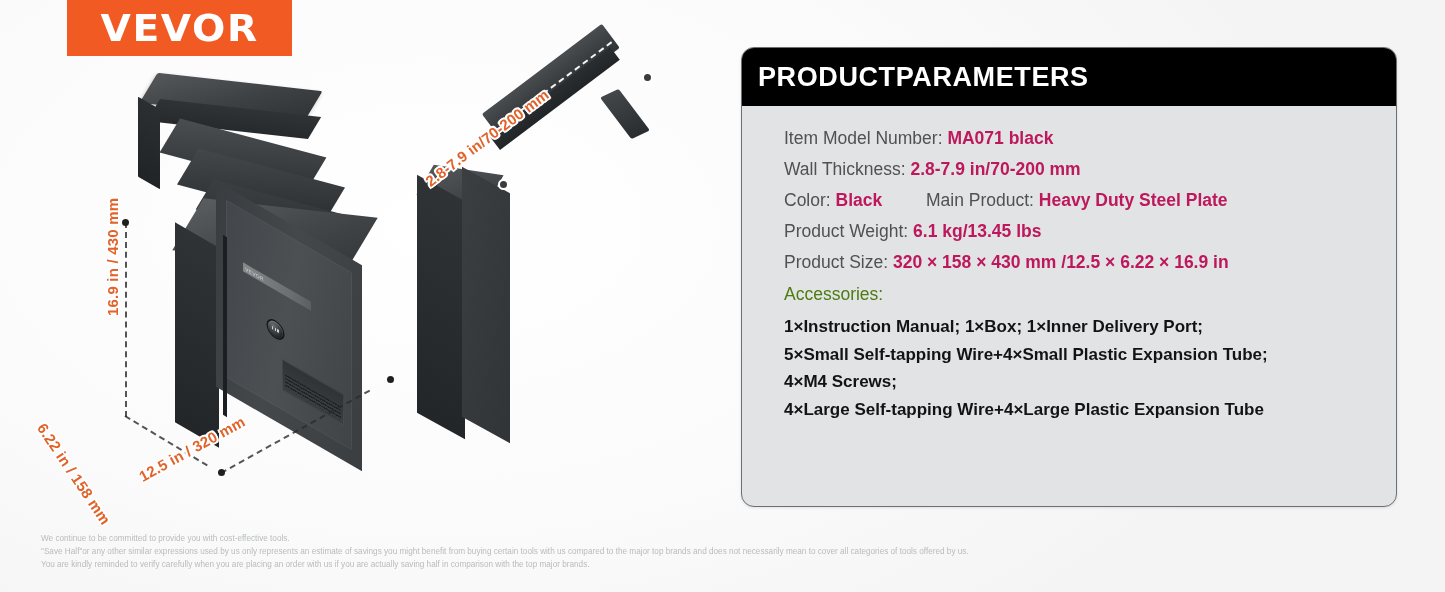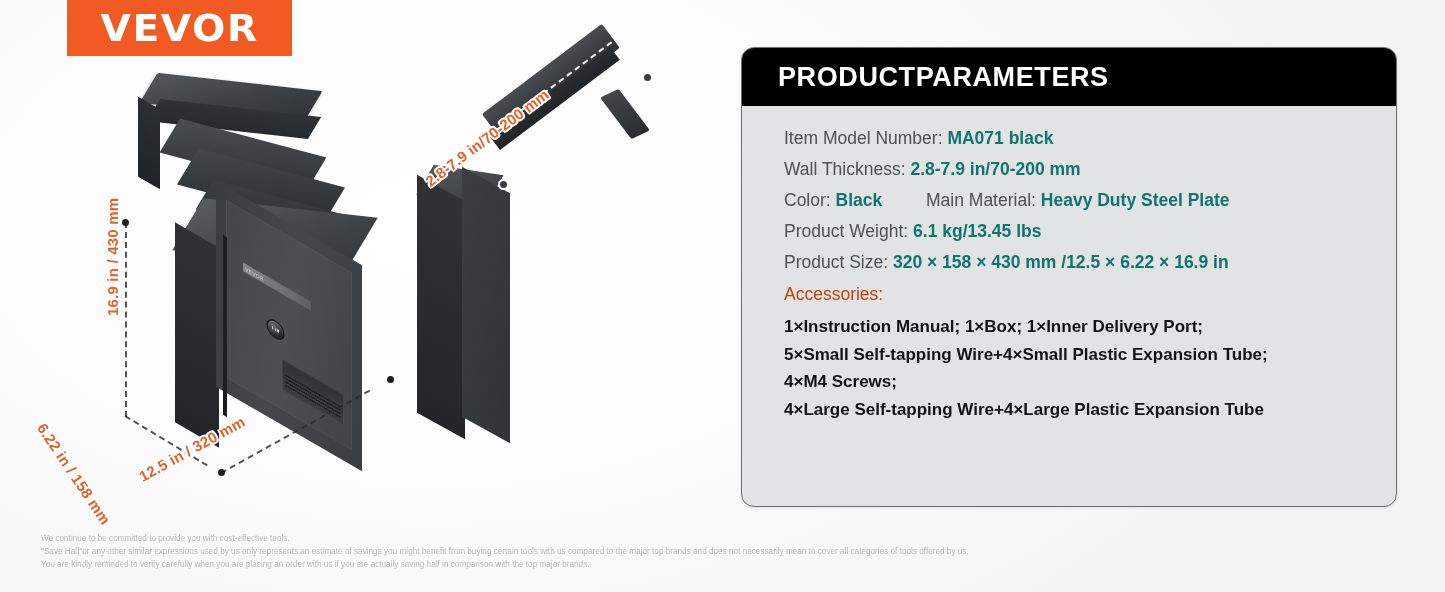--- a/index.html
+++ b/index.html
@@ -212,34 +212,34 @@
 
   
   .panel{
     position:absolute;left:741px;top:47px;width:656px;height:460px;
     background:#e2e3e5;border:1px solid #6d6f72;border-radius:13px;
     box-sizing:border-box;overflow:hidden;
     box-shadow:0 1px 3px rgba(0,0,0,.10);
   }
   .panel-header{
     height:58px;background:#000;display:flex;align-items:center;
-    padding-left:36px;box-sizing:border-box;
+    padding-left:16px;box-sizing:border-box;
   }
   .panel-title{
     color:#fff;font-size:27px;font-weight:bold;letter-spacing:.6px;
   }
   .panel-body{padding:22px 30px 0 42px;box-sizing:border-box;}
 
   .row{
     font-size:17.5px;color:#4f5153;margin-bottom:9px;line-height:1.25;
     white-space:nowrap;
   }
-  .row b{color:#0f766e;font-weight:bold;}
+  .row b{color:#be185d;font-weight:bold;}
   .gap{display:inline-block;width:34px;}
-  .row-acc{font-size:17.5px;color:#c2410c;margin-top:11px;margin-bottom:8px;}
+  .row-acc{font-size:17.5px;color:#4d7c0f;margin-top:11px;margin-bottom:8px;}
 
   .acc-list{margin-top:2px;}
   .acc-line{
     font-size:17px;color:#111315;font-weight:bold;line-height:1.62;
     white-space:nowrap;
   }
 
   
   .disclaimer{
     position:absolute;left:41px;top:533px;width:1290px;
@@ -312,21 +312,21 @@
       <div class="row">
         <span>Wall Thickness:</span>
         <b>2.8-7.9 in/70-200 mm</b>
       </div>
 
 
       <div class="row">
         <span>Color:</span>
         <b>Black</b>
         <span class="gap"></span>
-        <span>Main Material:</span>
+        <span>Main Product:</span>
         <b>Heavy Duty Steel Plate</b>
       </div>
 
       <div class="row">
         <span>Product Weight:</span>
         <b>6.1 kg/13.45 lbs</b>
       </div>
 
       <div class="row">
         <span>Product Size:</span>

